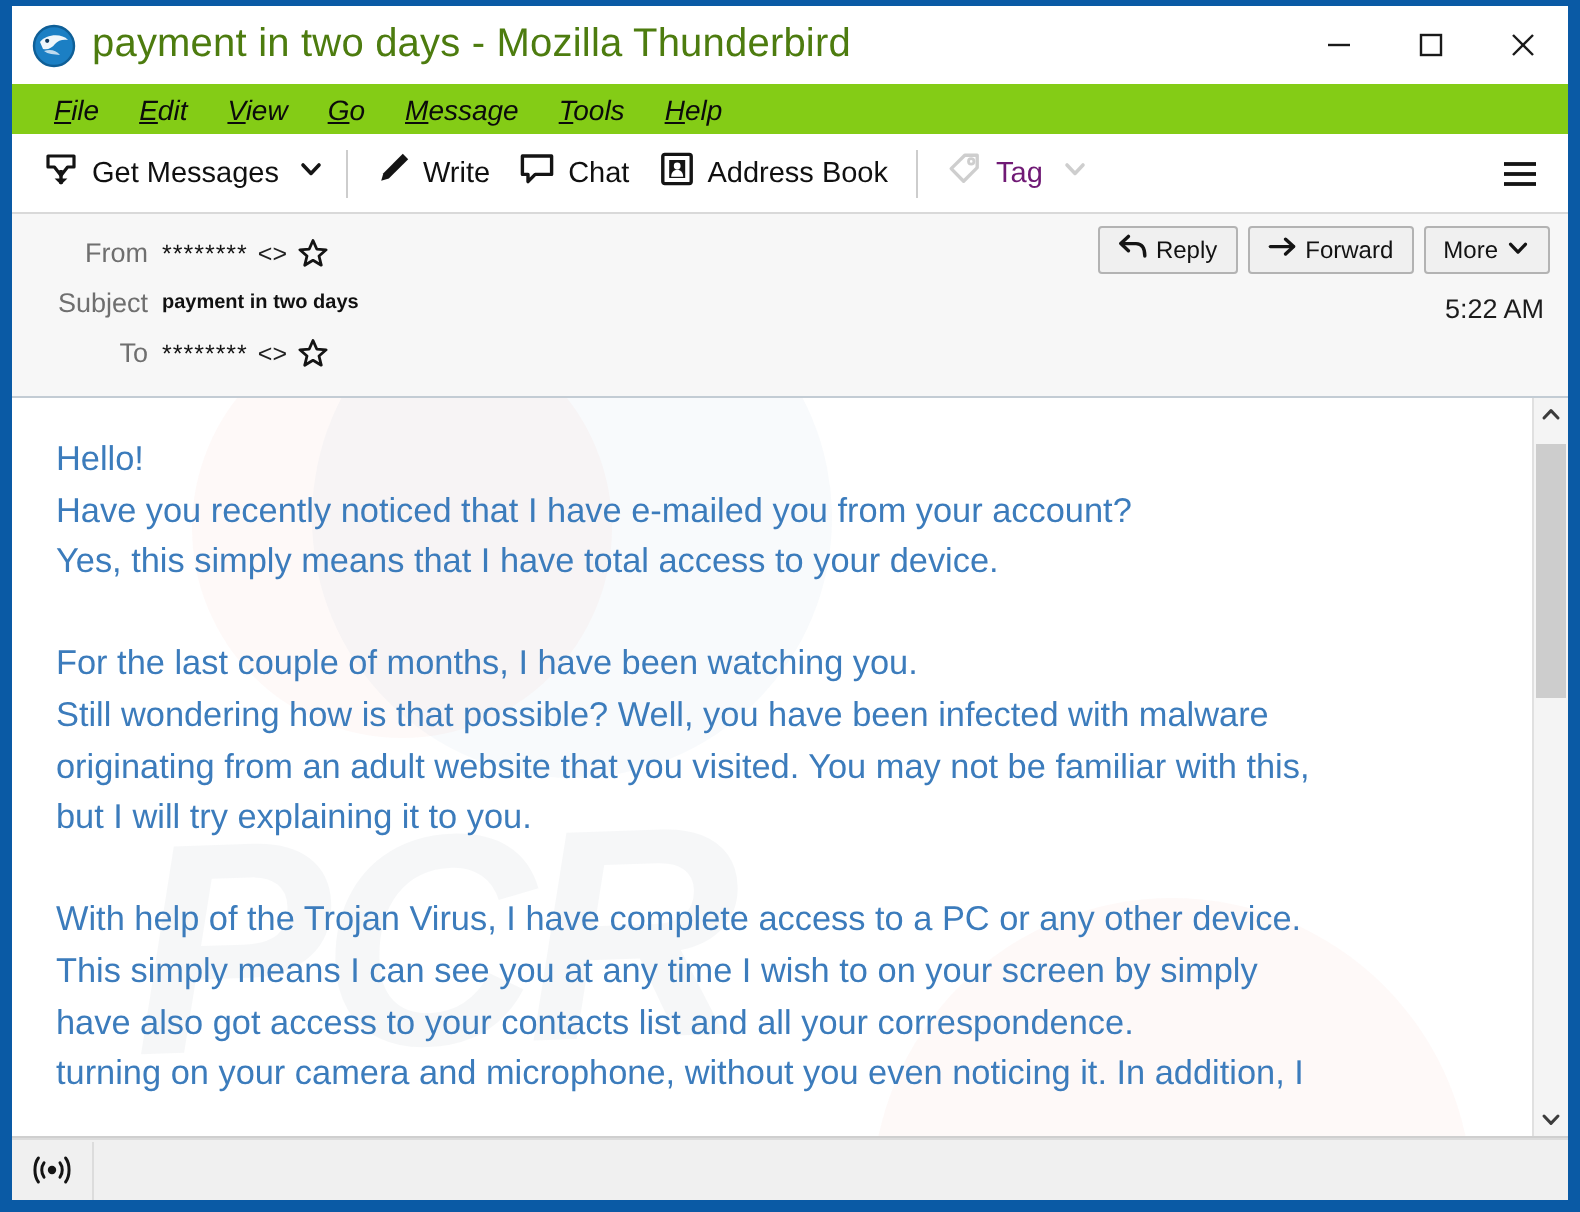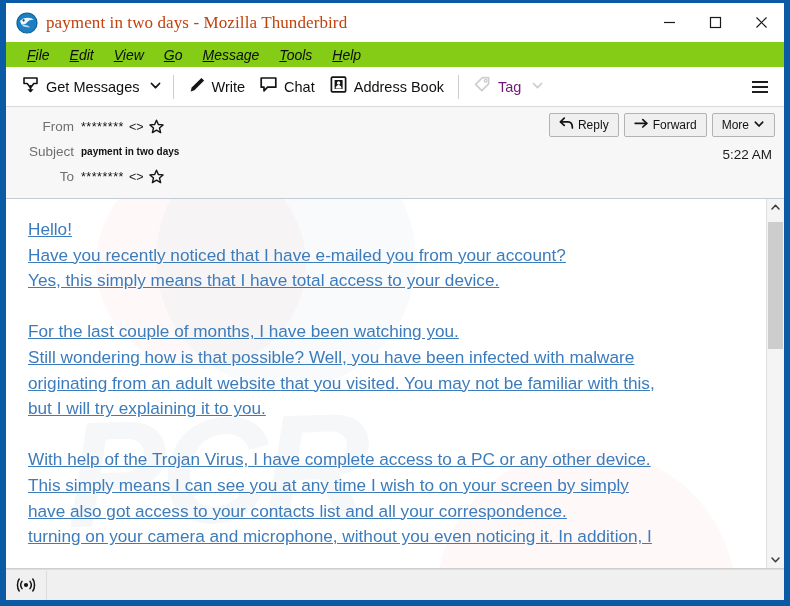--- a/index.html
+++ b/index.html
@@ -33,25 +33,24 @@
     display: flex;
     align-items: center;
     position: relative;
   }
   .tb-logo {
     width: 22px; height: 22px;
     margin-left: 10px; margin-right: 8px;
     flex: 0 0 auto;
   }
   .tb-title {
-    font-size: 17px;
-    color: #c2410c;
+    font-size: 20px;
+    color: #4d7c0f;
     letter-spacing: .1px;
     white-space: nowrap;
-    font-family: Liberation Serif, serif;
   }
   .winbtns {
     position: absolute;
     right: 0; top: 0;
     height: 39px;
     display: flex;
   }
   .winbtn {
     width: 46px; height: 39px;
     display: flex; align-items: center; justify-content: center;
@@ -237,21 +236,20 @@
     position: absolute;
     border-radius: 50%;
     background: rgba(120,150,190,.05);
   }
   .msgline {
     position: relative;
     font-size: 17.2px;
     line-height: 25.6px;
     color: #3c7cbc;
     white-space: pre;
-    text-decoration: underline;
   }
   .msgline.blank { height: 25.6px; }
 
   
   .scrollbar {
     width: 17px;
     flex: 0 0 auto;
     background: #f4f4f4;
     border-left: 1px solid #e0e0e0;
     display: flex;

